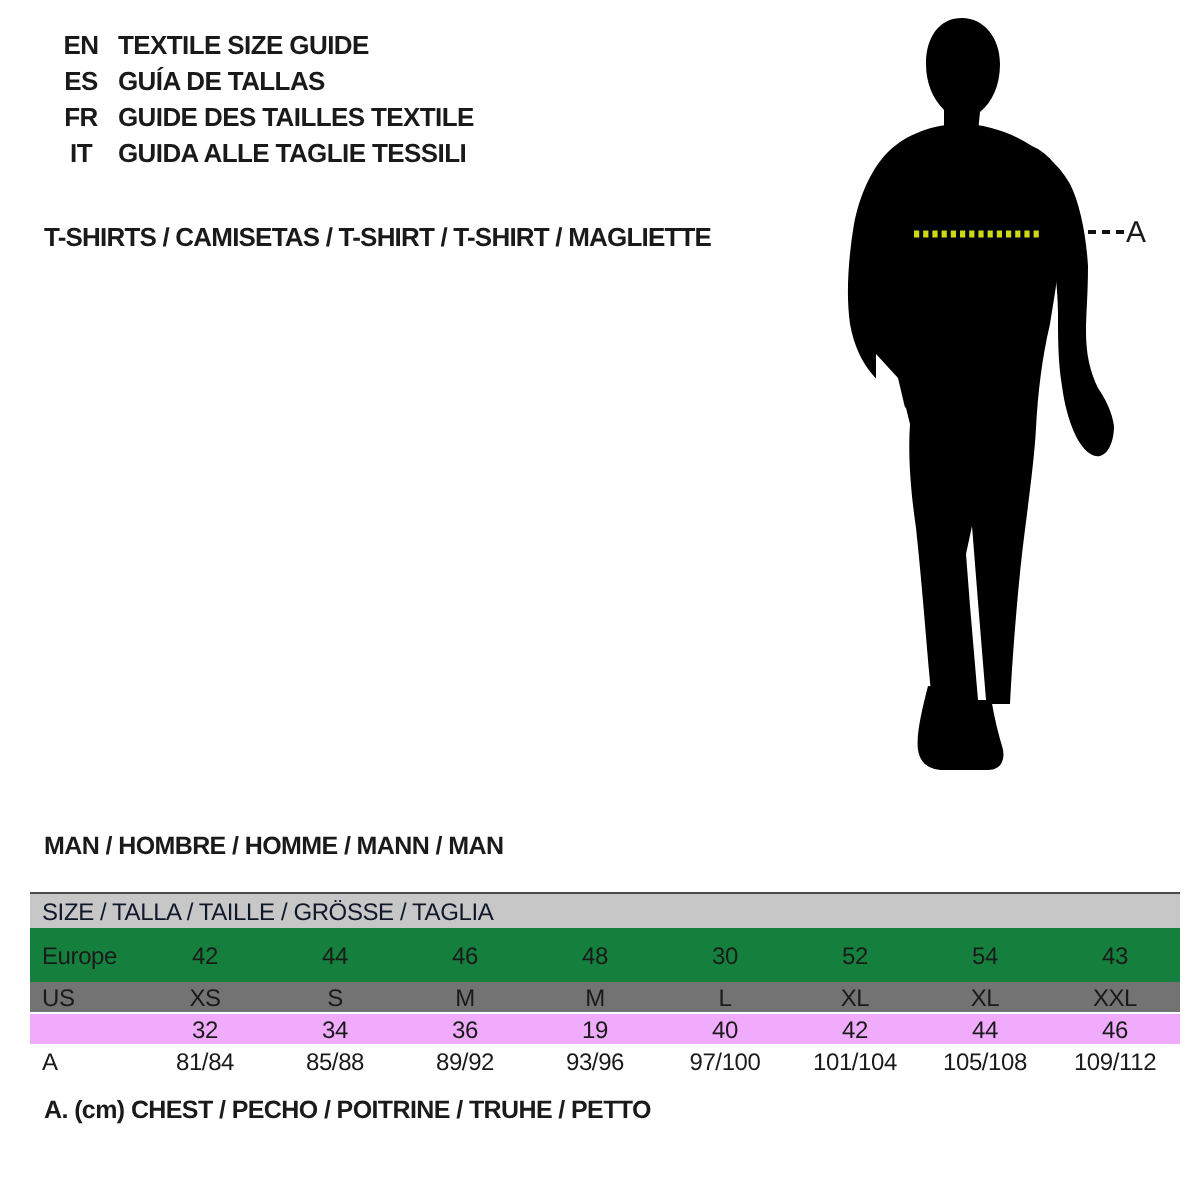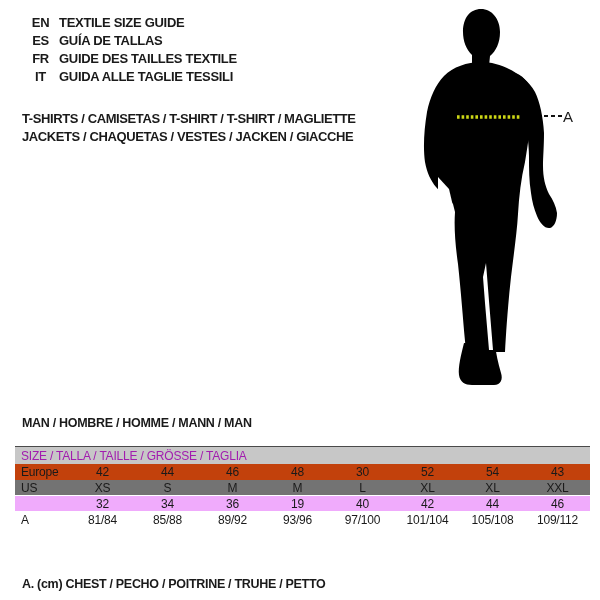--- a/index.html
+++ b/index.html
@@ -22,31 +22,31 @@
   .figure-wrap{left:415px;top:5px;width:150px;height:390px;}
   .measure-dash{left:544px;top:115px;width:19px;height:2px;
     background:repeating-linear-gradient(90deg,#111 0 4px,transparent 4px 7px);}
   .measure-label{left:563px;top:108px;font-size:15px;font-weight:400;}
 
   
   .gender-title{left:22px;top:416px;font-size:12.5px;font-weight:700;letter-spacing:-0.3px;white-space:nowrap;}
 
   
   .size-table{left:15px;top:446px;width:575px;border-top:1.5px solid #4a4a4a;font-size:12px;letter-spacing:-0.2px;}
-  .t-header{background:#c7c7c7;height:17px;display:flex;align-items:center;padding-left:6px;color:#a21caf;}
+  .t-header{background:#c7c7c7;height:17px;display:flex;align-items:center;padding-left:6px;color:#0f172a;}
   .t-row{display:grid;grid-template-columns:55px repeat(8,1fr);align-items:center;}
   .t-row .lbl{padding-left:6px;text-align:left;}
   .t-row .val{text-align:center;}
-  .row-europe{height:16px;background:#c2410c;}
+  .row-europe{height:27px;background:#15803d;}
   .row-us{height:15px;background:#737373;border-bottom:1px solid #ffffff;}
   .row-blank{height:15px;background:#f0abfc;}
   .row-a{height:17px;background:#ffffff;}
 
   
-  .footnote{left:22px;top:548px;font-size:12.5px;font-weight:700;letter-spacing:-0.3px;white-space:nowrap;margin-top:29px;}
+  .footnote{left:22px;top:548px;font-size:12.5px;font-weight:700;letter-spacing:-0.3px;white-space:nowrap;}
 </style>
 </head>
 <body>
 
 <div class="abs lang-list">
   <div class="lang-row">
     <span class="lang-code">EN</span>
     <span class="lang-text">TEXTILE SIZE GUIDE</span>
   </div>
   <div class="lang-row">
@@ -58,21 +58,20 @@
     <span class="lang-text">GUIDE DES TAILLES TEXTILE</span>
   </div>
   <div class="lang-row">
     <span class="lang-code">IT</span>
     <span class="lang-text">GUIDA ALLE TAGLIE TESSILI</span>
   </div>
 </div>
 
 <div class="abs categories">
   <div>T-SHIRTS / CAMISETAS / T-SHIRT / T-SHIRT / MAGLIETTE</div>
-  <div>JACKETS / CHAQUETAS / VESTES / JACKEN / GIACCHE</div>
 </div>
 
 <div class="abs figure-wrap">
   <svg width="150" height="390" viewBox="0 0 150 390" xmlns="http://www.w3.org/2000/svg">
 
     <path fill="#000" d="M66,57
       C52,57 38,62 29,71
       C21,79 15,92 12,107
       C9,125 8,143 10,157
       C12,168 16,176 21,182

